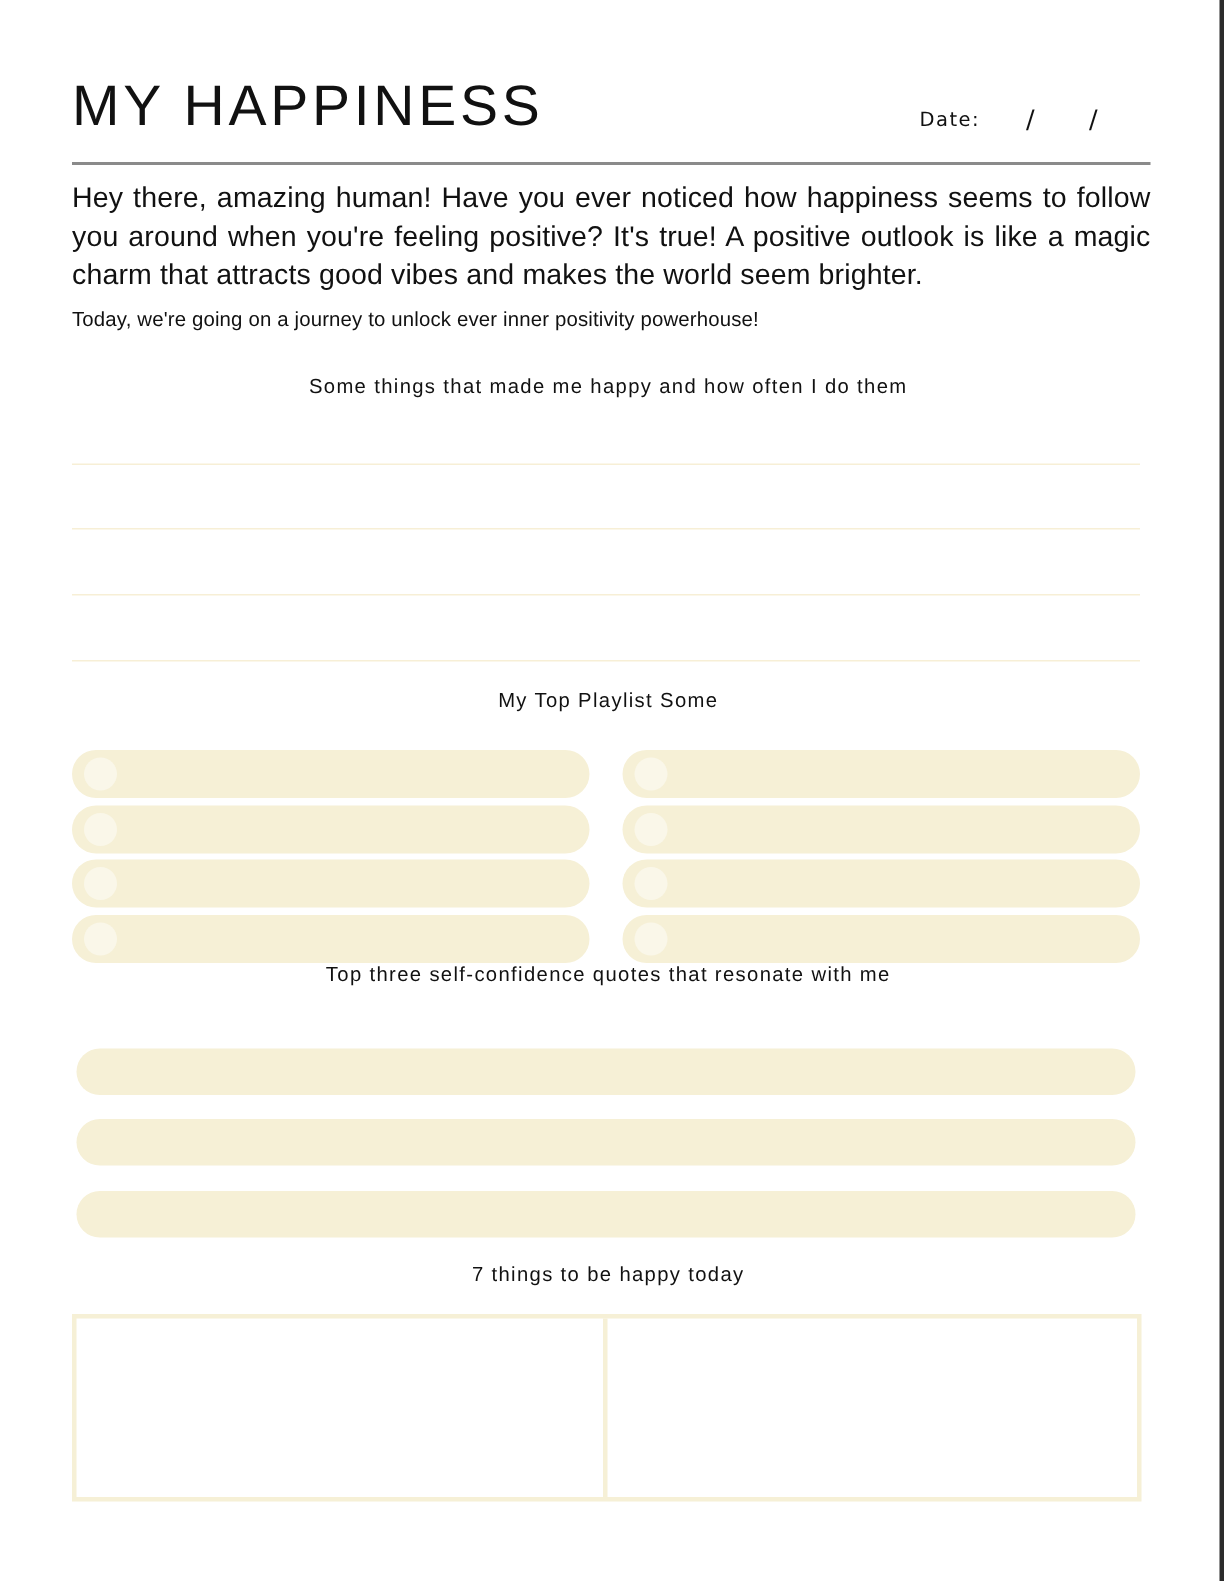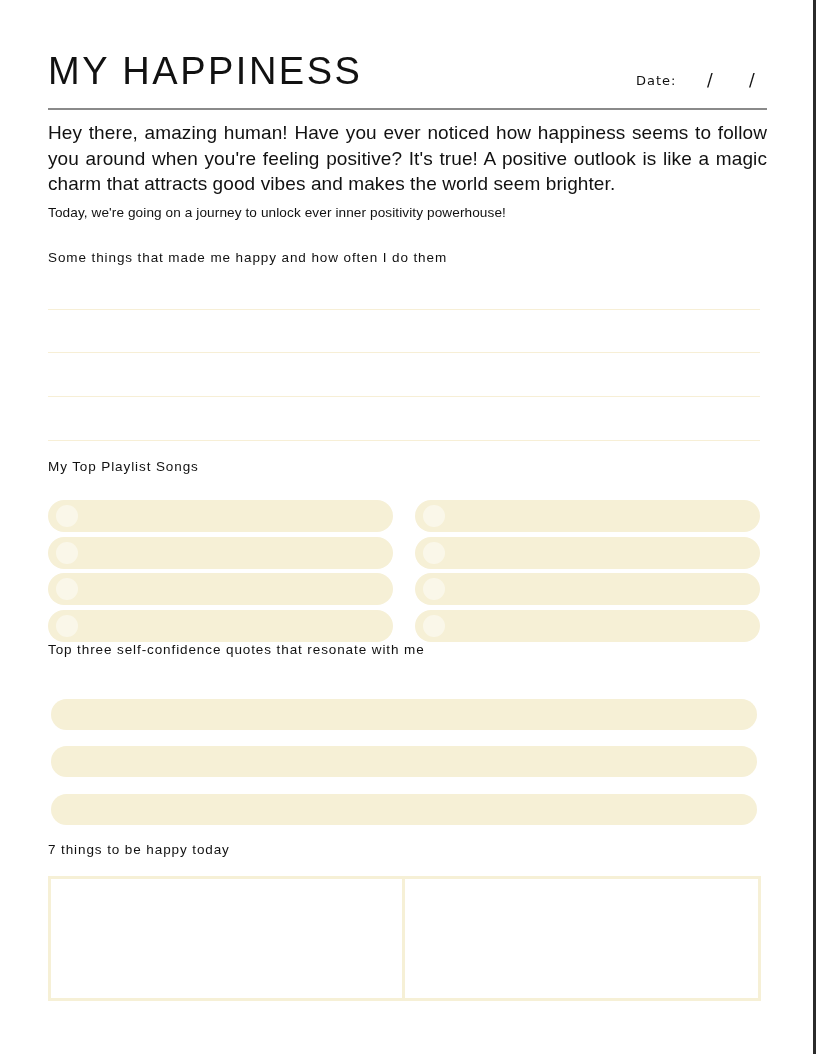--- a/index.html
+++ b/index.html
@@ -5,30 +5,30 @@
   html, body { margin: 0; padding: 0; }
   body {
     width: 816px; height: 1054px; background: #ffffff; position: relative; overflow: hidden;
     font-family: "DejaVu Sans", sans-serif; color: #111;
   }
   .edge { position: absolute; right: 0; top: 0; width: 3px; height: 1054px; background: #2b2b2b; }
   .title {
     position: absolute; left: 48px; top: 50px; font-size: 38px; letter-spacing: 2.5px;
     font-family: "Liberation Sans", sans-serif; font-weight: normal; color: #111; margin: 0; text-align: right;
   }
-  .date { position: absolute; left: 636px; top: 73px; font-size: 13px; letter-spacing: 1px; text-align: right; }
+  .date { position: absolute; left: 613px; top: 73px; font-size: 13px; letter-spacing: 1px; text-align: right; }
   .date .slash { position: absolute; top: -3px; font-size: 17px; }
   .rule { position: absolute; left: 48px; top: 108px; width: 719px; height: 2px; background: #8a8a8a; }
   .intro {
     position: absolute; left: 48px; top: 120px; width: 719px; font-size: 19px; line-height: 25.5px;
     text-align: justify; letter-spacing: 0.1px; margin: 0; font-family: "Liberation Sans", sans-serif;
   }
   .intro2 { position: absolute; left: 48px; top: 205px; font-size: 13.6px; font-family: "Liberation Sans", sans-serif; letter-spacing: 0.1px; margin: 0; }
   .sec-title {
-    position: absolute; left: 48px; width: 715px; font-size: 13.5px;
+    position: absolute; left: 48px; width: 715px; text-align: center; font-size: 13.5px;
     letter-spacing: 0.9px; font-family: "Liberation Sans", sans-serif;
   }
   .line { position: absolute; left: 48px; width: 712px; height: 1px; background: #f7efd6; }
   .pill { position: absolute; width: 345px; height: 32px; border-radius: 16px; background: #f6f0d6; }
   .pill .dot { position: absolute; left: 8px; top: 5px; width: 22px; height: 22px; border-radius: 50%; background: #faf7e9; }
   .quote { position: absolute; left: 51px; width: 706px; height: 31px; border-radius: 16px; background: #f6f0d6; }
   .box { position: absolute; left: 48px; top: 876px; width: 713px; height: 125px; box-sizing: border-box; border: 3px solid #f6f0d6; }
   .box .divider { position: absolute; left: 351px; top: 0; width: 3px; height: 100%; background: #f6f0d6; }
   .box .cell { position: absolute; top: 0; height: 100%; }
 </style>
@@ -49,21 +49,21 @@
 
 <p class="intro">Hey there, amazing human! Have you ever noticed how happiness seems to follow you around when you're feeling positive? It's true! A positive outlook is like a magic charm that attracts good vibes and makes the world seem brighter.</p>
 <p class="intro2">Today, we're going on a journey to unlock ever inner positivity powerhouse!</p>
 
 <div class="sec-title" style="top:250px">Some things that made me happy and how often I do them</div>
 <div class="line" style="top:309px"></div>
 <div class="line" style="top:352px"></div>
 <div class="line" style="top:396px"></div>
 <div class="line" style="top:440px"></div>
 
-<div class="sec-title" style="top:459px">My Top Playlist Songs</div>
+<div class="sec-title" style="top:459px">My Top Playlist Some</div>
 
 <div class="pill" style="left:48px;top:500px">
     <span class="dot"></span>
   </div>
 <div class="pill" style="left:48px;top:537px">
     <span class="dot"></span>
   </div>
 <div class="pill" style="left:48px;top:573px">
     <span class="dot"></span>
   </div>

